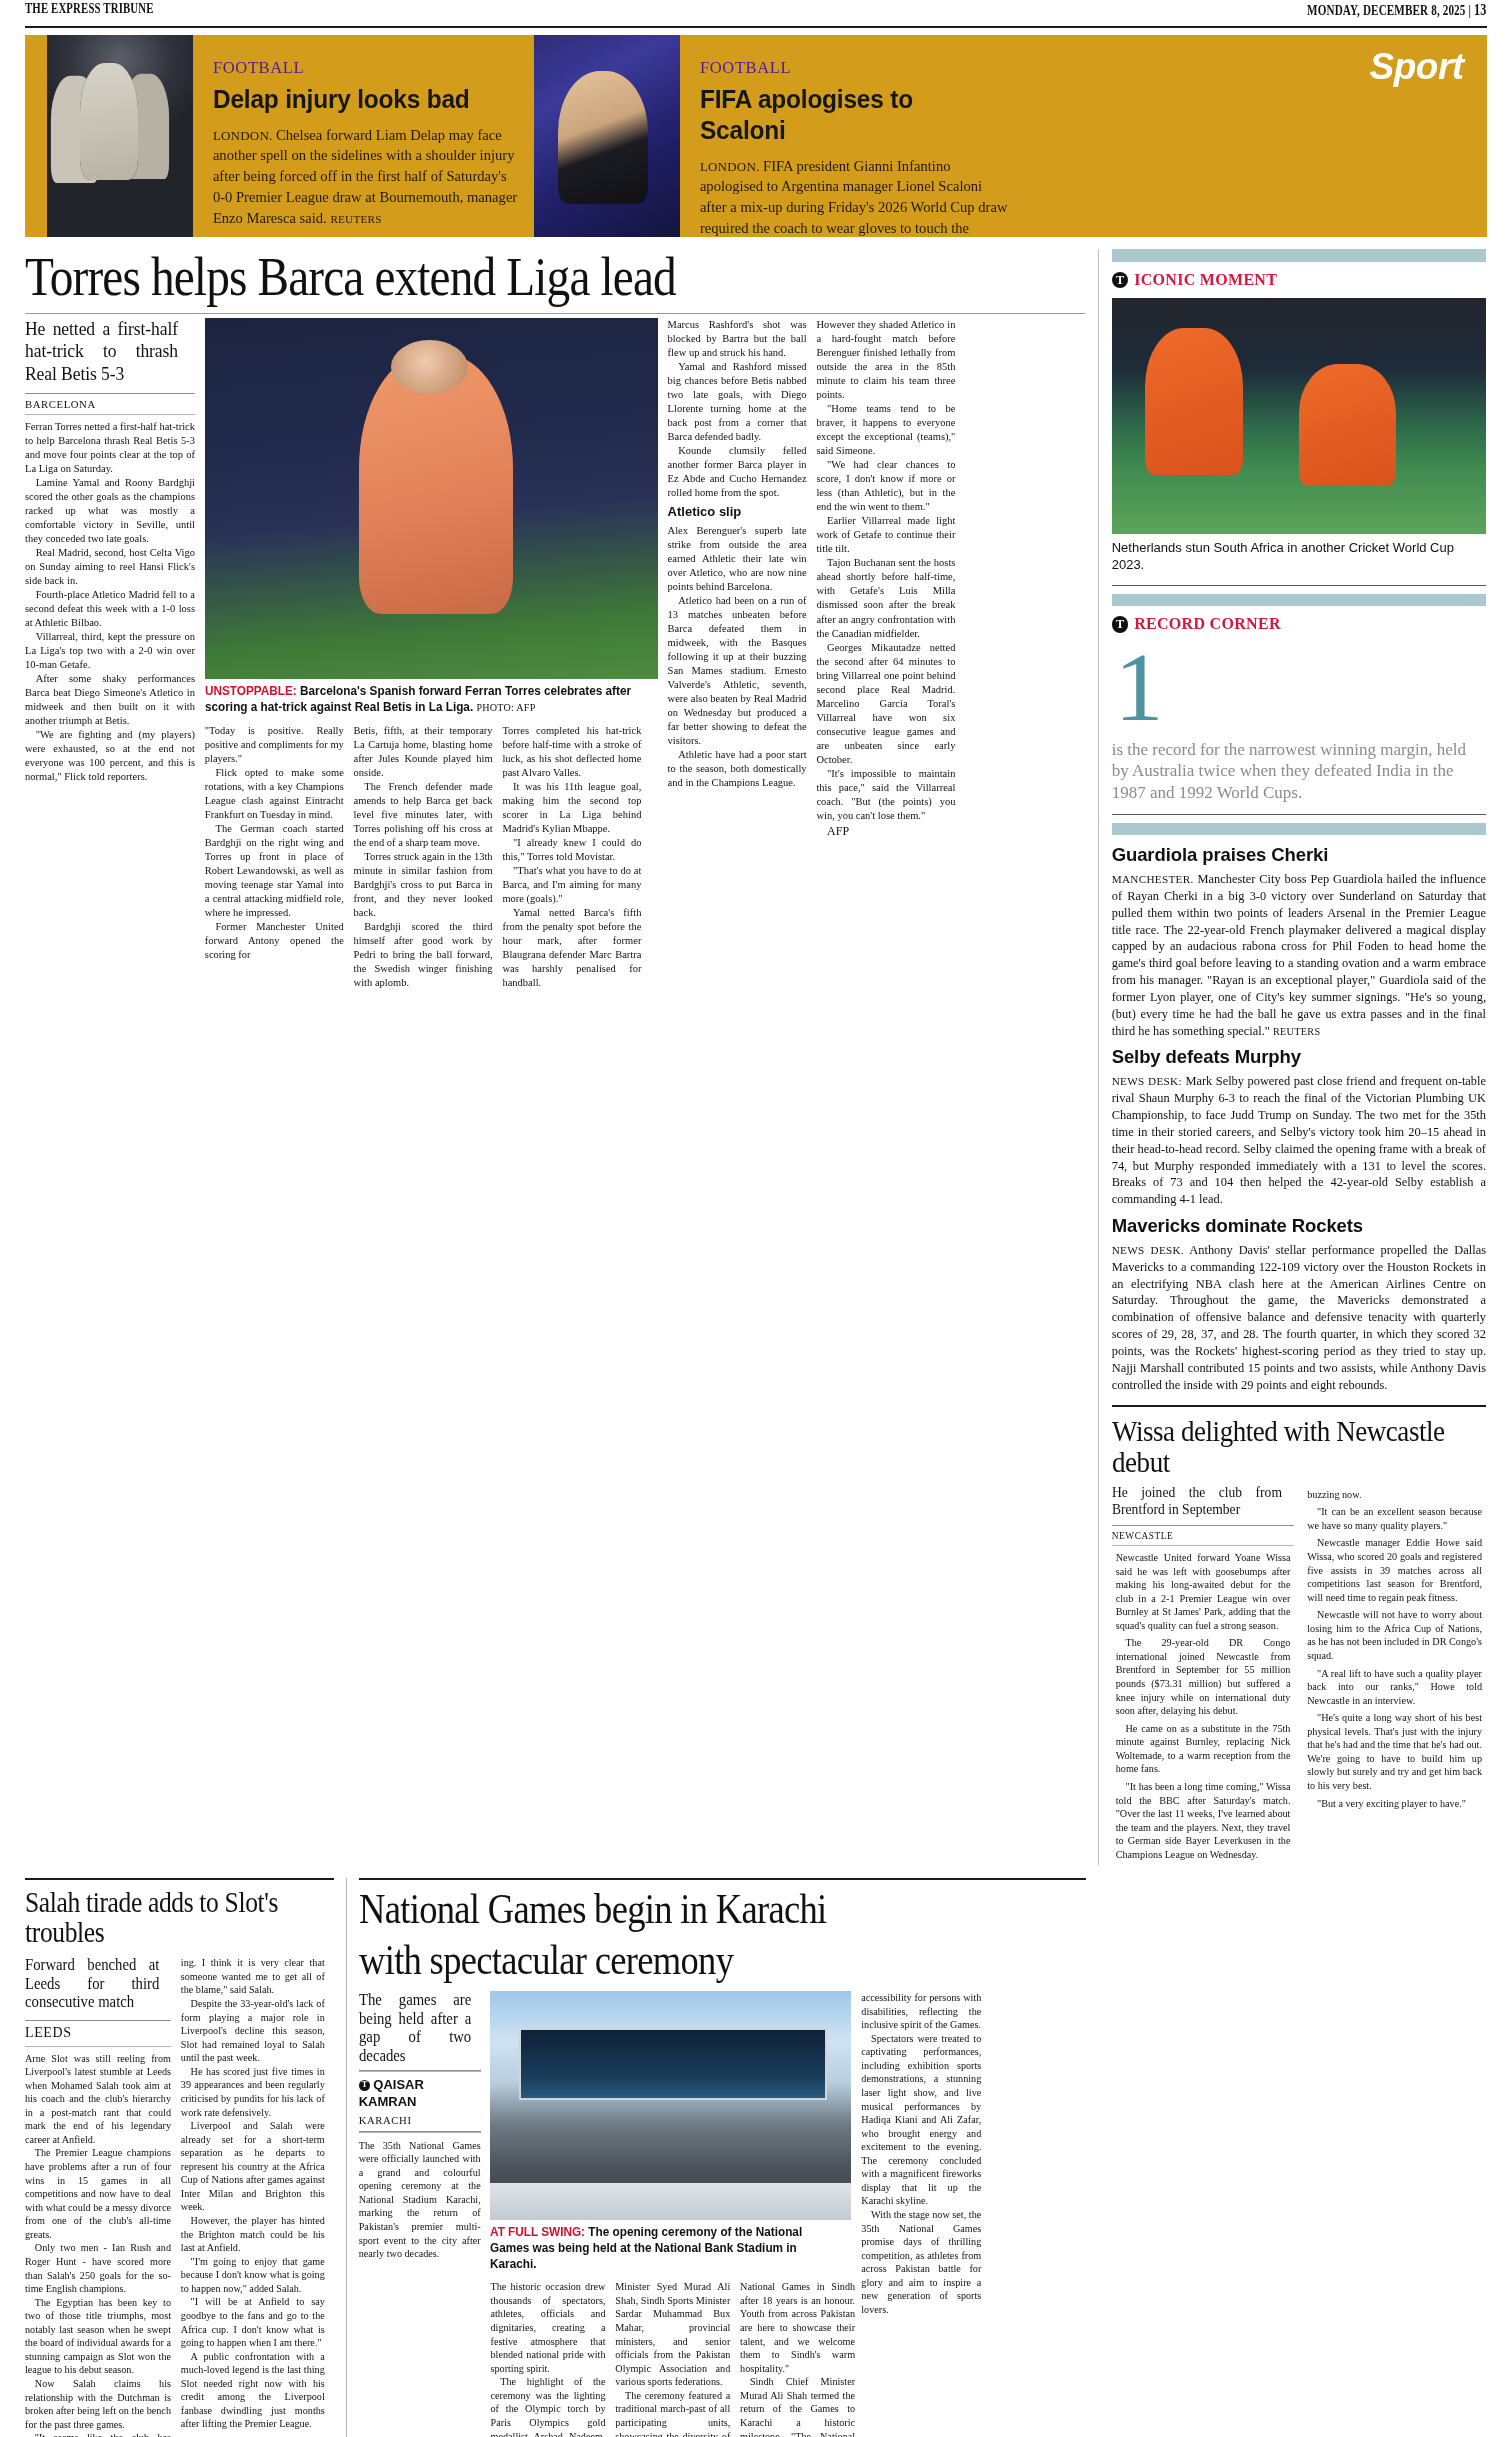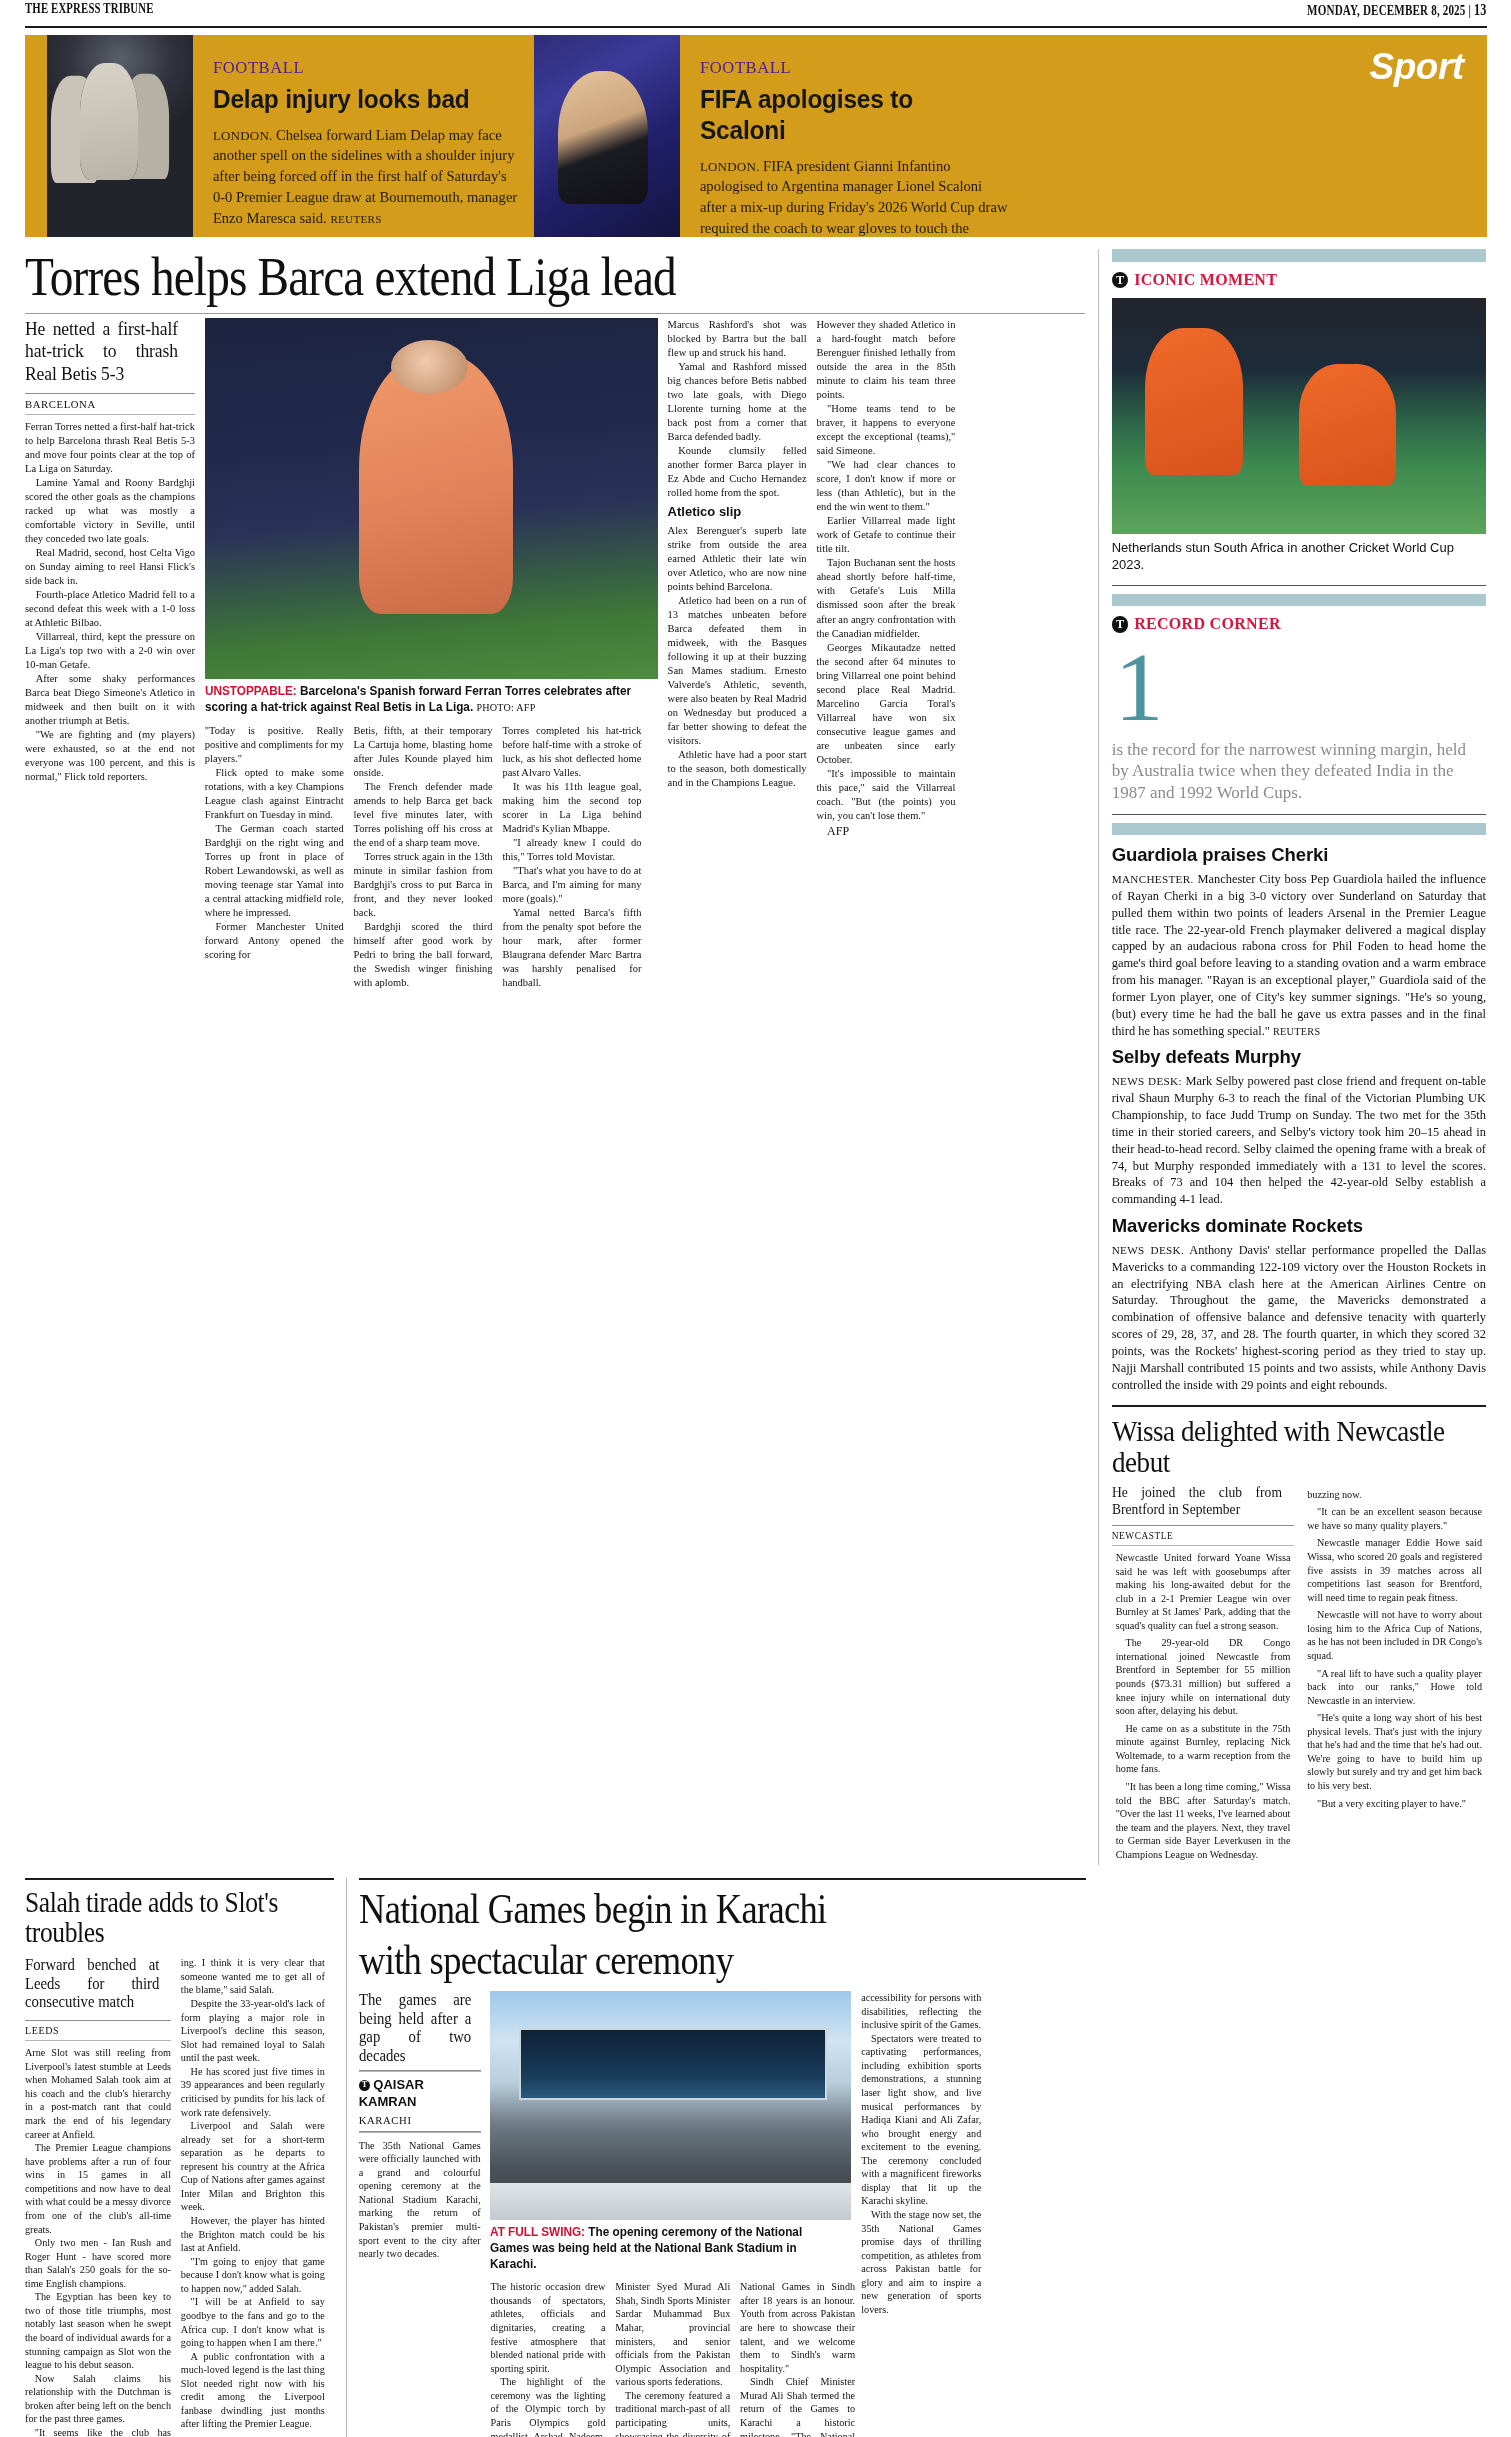--- a/index.html
+++ b/index.html
@@ -429,21 +429,21 @@
     </div>
   </div>
 
   <div class="midrow">
     <div class="mid-left">
       <div class="sec-rule"></div>
       <div class="mid-head">Salah tirade adds to Slot's troubles</div>
       <div class="mid-cols">
         <div class="mc" style="width:146px;flex:0 0 146px">
           <div class="mid-deck">Forward benched at Leeds for third consecutive match</div>
-          <div class="dateline-box" style="font-size:10px">LEEDS</div>
+          <div class="dateline-box" style="font-size:14px">LEEDS</div>
           <p class="first">Arne Slot was still reeling from Liverpool's latest stumble at Leeds when Mohamed Salah took aim at his coach and the club's hierarchy in a post-match rant that could mark the end of his legendary career at Anfield.</p>
           <p>The Premier League champions have problems after a run of four wins in 15 games in all competitions and now have to deal with what could be a messy divorce from one of the club's all-time greats.</p>
           <p>Only two men - Ian Rush and Roger Hunt - have scored more than Salah's 250 goals for the so-time English champions.</p>
           <p>The Egyptian has been key to two of those title triumphs, most notably last season when he swept the board of individual awards for a stunning campaign as Slot won the league to his debut season.</p>
           <p>Now Salah claims his relationship with the Dutchman is broken after being left on the bench for the past three games.</p>
           <p>"It seems like the club has thrown me under the bus. That is how I am feel-</p>
         </div>
         <div class="mc" style="width:144px;flex:0 0 144px">
           <p class="first">ing. I think it is very clear that someone wanted me to get all of the blame," said Salah.</p>
           <p>Despite the 33-year-old's lack of form playing a major role in Liverpool's decline this season, Slot had remained loyal to Salah until the past week.</p>

